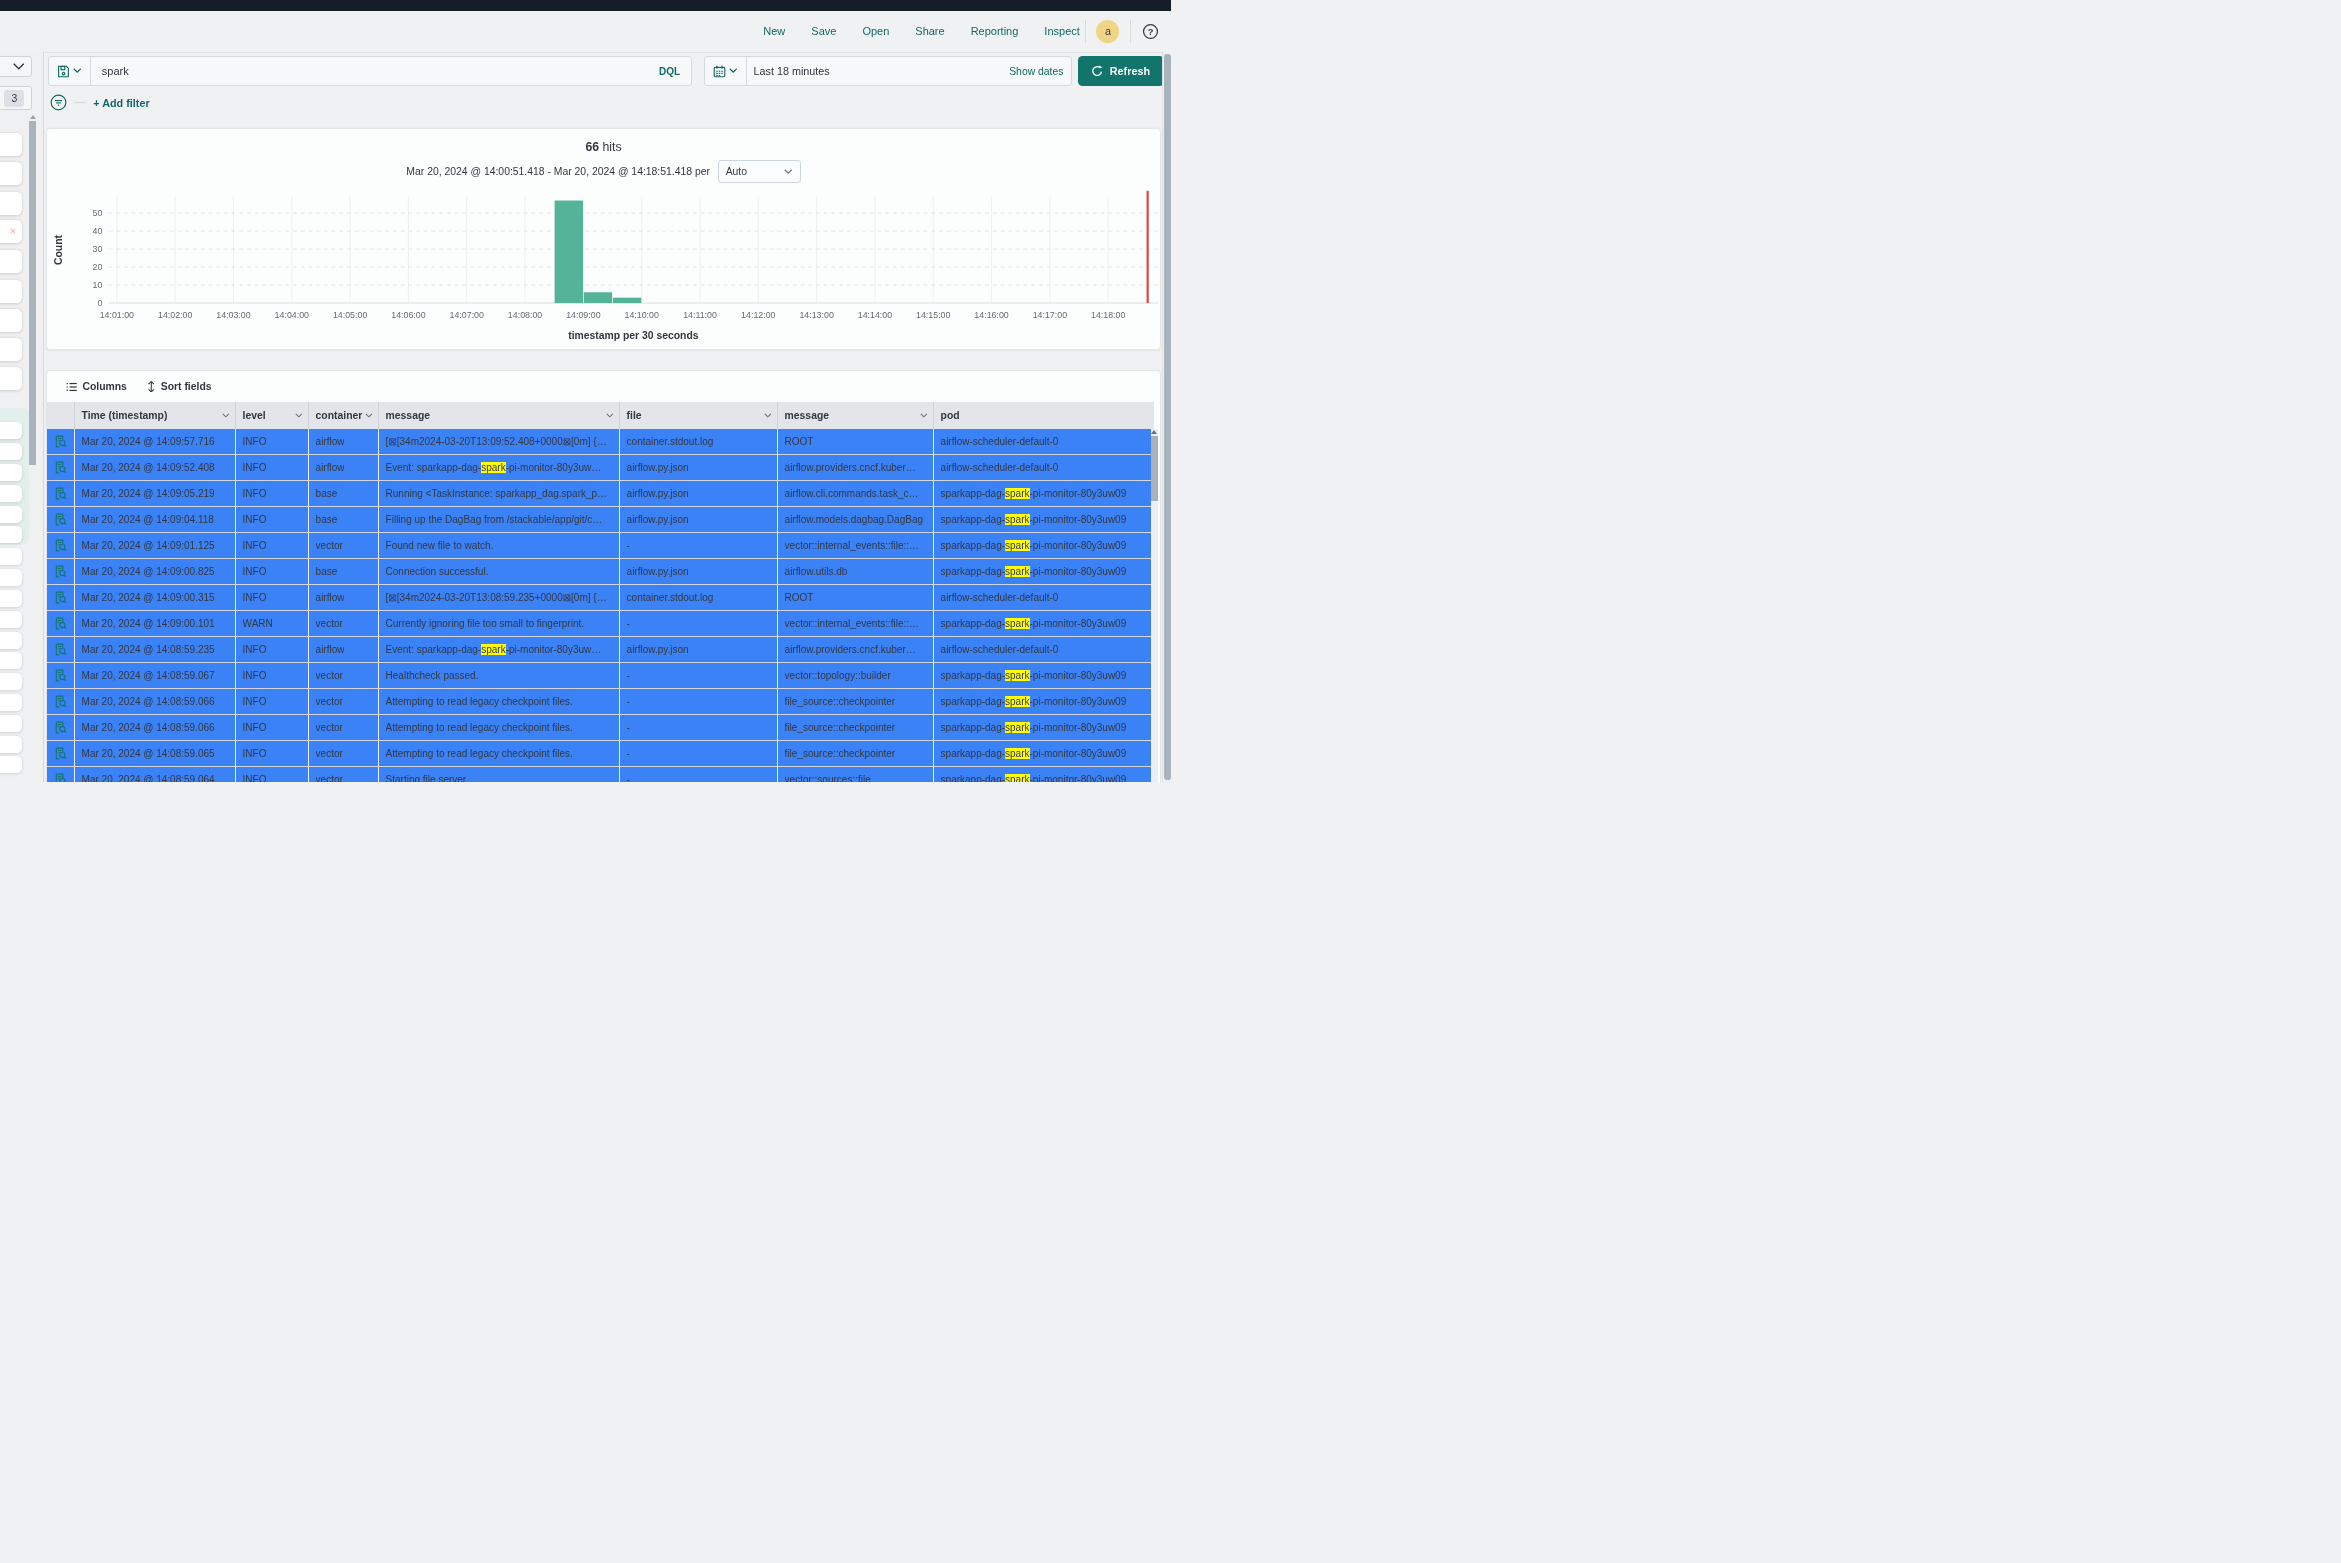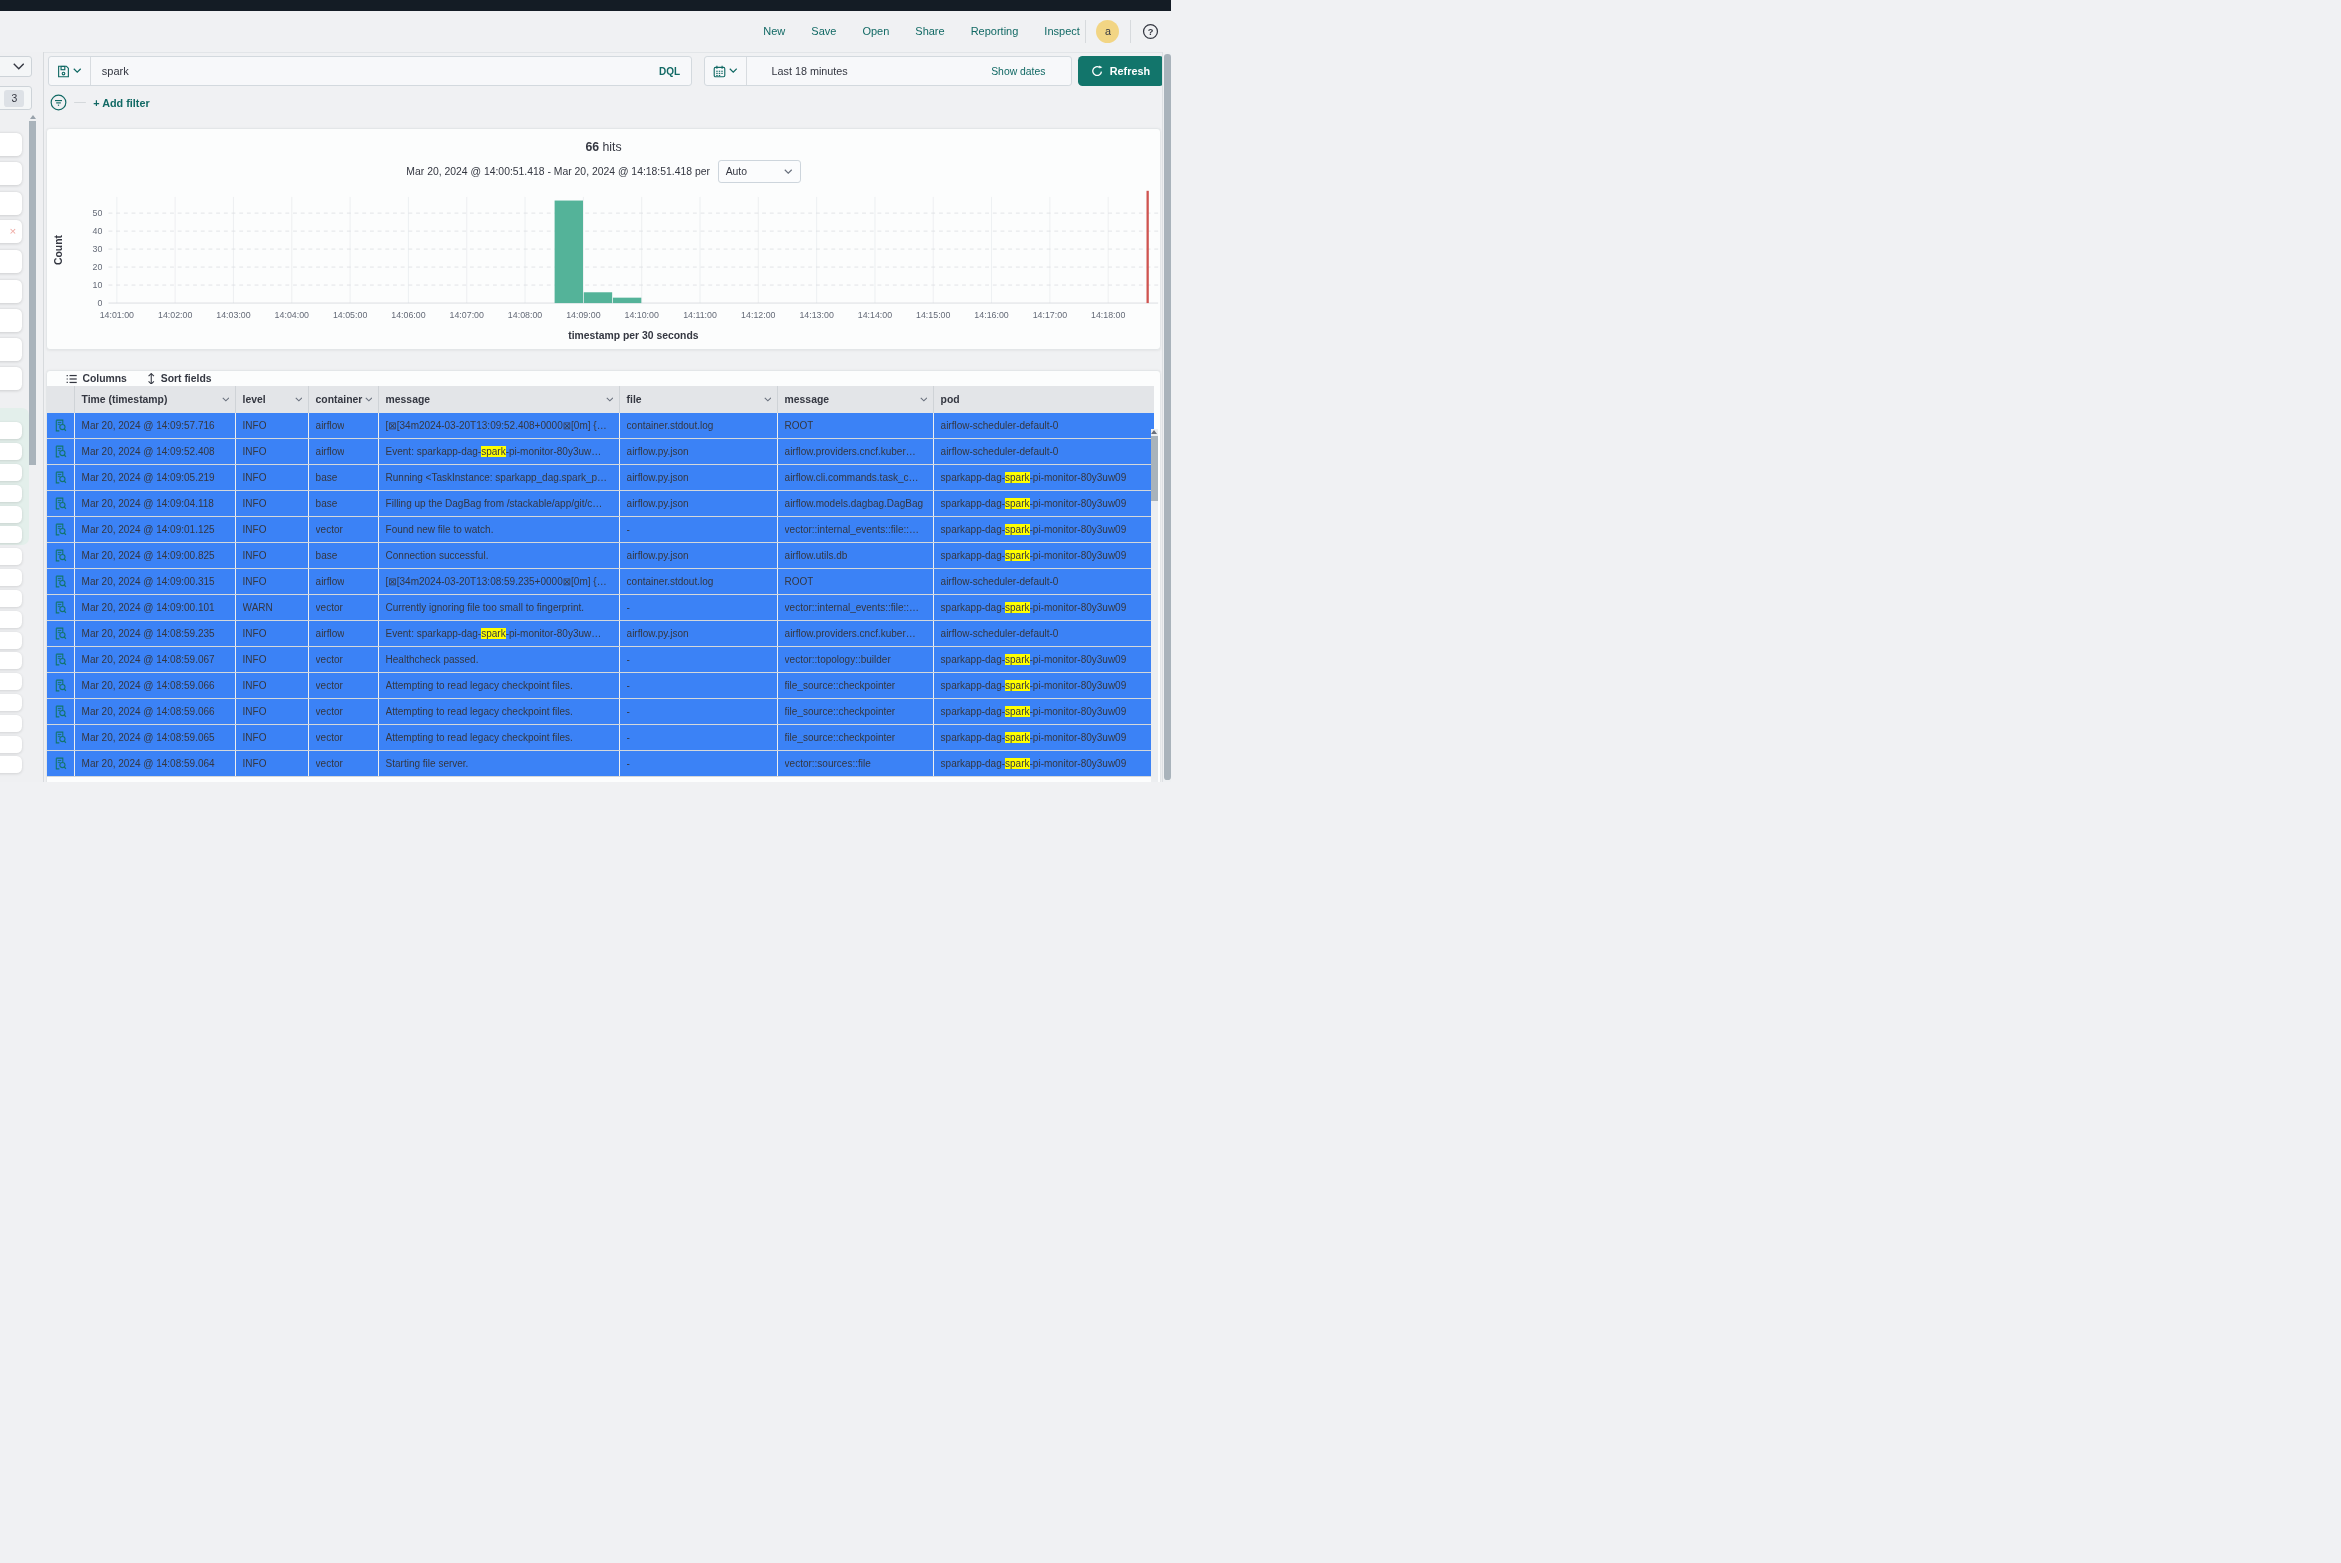--- a/index.html
+++ b/index.html
@@ -24,21 +24,21 @@
   .querybar { width:644px; display:flex; background:#f7f8fa; border:0.8px solid #d3d9de; border-radius:3.1px; overflow:hidden; }
   .save-query { width:42px; display:flex; align-items:center; justify-content:center; gap:3.1px;
                 border-right:0.8px solid #d8dce0; cursor:pointer; }
   .query-input { flex:1; display:flex; align-items:center; padding:0 10.8px; cursor:text; }
   .query-text { flex:1; font-size:11px; color:#343741; }
   .dql { color:#116964; font-weight:700; font-size:10px; cursor:pointer; }
   .datepicker { width:368px; margin-left:11.5px; display:flex; background:#f7f8fa; border:0.8px solid #d3d9de;
                 border-radius:3.1px; overflow:hidden; }
   .cal-btn { width:42px; display:flex; align-items:center; justify-content:center; gap:3.1px;
              border-right:0.8px solid #d8dce0; cursor:pointer; }
-  .date-val { flex:1; display:flex; align-items:center; padding:0 25px; }
+  .date-val { flex:1; display:flex; align-items:center; padding:0 7px; }
   .date-text { flex:1; font-size:10.8px; }
   .showdates { color:#116964; font-size:10.4px; cursor:pointer; white-space:nowrap; }
   .refresh { width:86px; margin-left:6.2px; border:none; border-radius:4.6px; background:#12756b; color:#fff;
              font-family:inherit; font-size:10.8px; font-weight:700; display:flex; align-items:center; justify-content:center;
              gap:6.2px; cursor:pointer; }
 
   
   .filterrow { position:absolute; top:91px; left:50px; height:23px; display:flex; align-items:center; gap:7px; }
   .filter-dash { width:12.3px; height:1.5px; background:#d4d8db; border-radius:0.8px; }
   .addfilter { border:none; background:transparent; color:#116964; font-family:inherit; font-size:10.8px; font-weight:700; cursor:pointer; }
@@ -65,21 +65,21 @@
   .hits-num { font-weight:700; }
   .subtitle-row { display:flex; align-items:center; justify-content:center; gap:7.7px; height:26px; }
   .subtitle-text { font-size:10.4px; color:#343741; }
   .interval-select { width:83px; height:23px; background:#fbfcfd; border:0.8px solid #cdd5dc; border-radius:3.1px;
                      display:flex; align-items:center; justify-content:space-between; padding:0 7px; font-size:10.4px; cursor:pointer; }
   #histogram { display:block; width:1115px; height:158px; margin-top:1.5px; }
   #histogram text { font-family:"Liberation Sans", sans-serif; }
 
   
   .table-card { top:370px; height:431px; }
-  .table-toolbar { height:15px; display:flex; align-items:center; gap:20px; padding-left:18.5px; }
+  .table-toolbar { height:31px; display:flex; align-items:center; gap:20px; padding-left:18.5px; }
   .tb-btn { display:flex; align-items:center; gap:5.4px; border:none; background:transparent; font-family:inherit;
             font-size:10.4px; font-weight:600; color:#343741; cursor:pointer; }
   .grid { width:1107px; }
   .trow, .thead-row { display:grid; grid-template-columns:28.4px 161px 73px 70px 241px 158px 156px 1fr; }
   .thead-row { background:#e3e5e8; height:27px; }
   .th { display:flex; align-items:center; justify-content:space-between; padding:0 6.2px; font-size:10.4px; font-weight:700;
         border-right:0.8px solid #cfd3d7; cursor:pointer; overflow:hidden; white-space:nowrap; }
   .th:first-child { border-right:0.8px solid #cfd3d7; }
   .th:last-child { border-right:none; }
   .trow { height:26px; border-bottom:0.8px solid #d4d8db; background:#3b82f6; }

